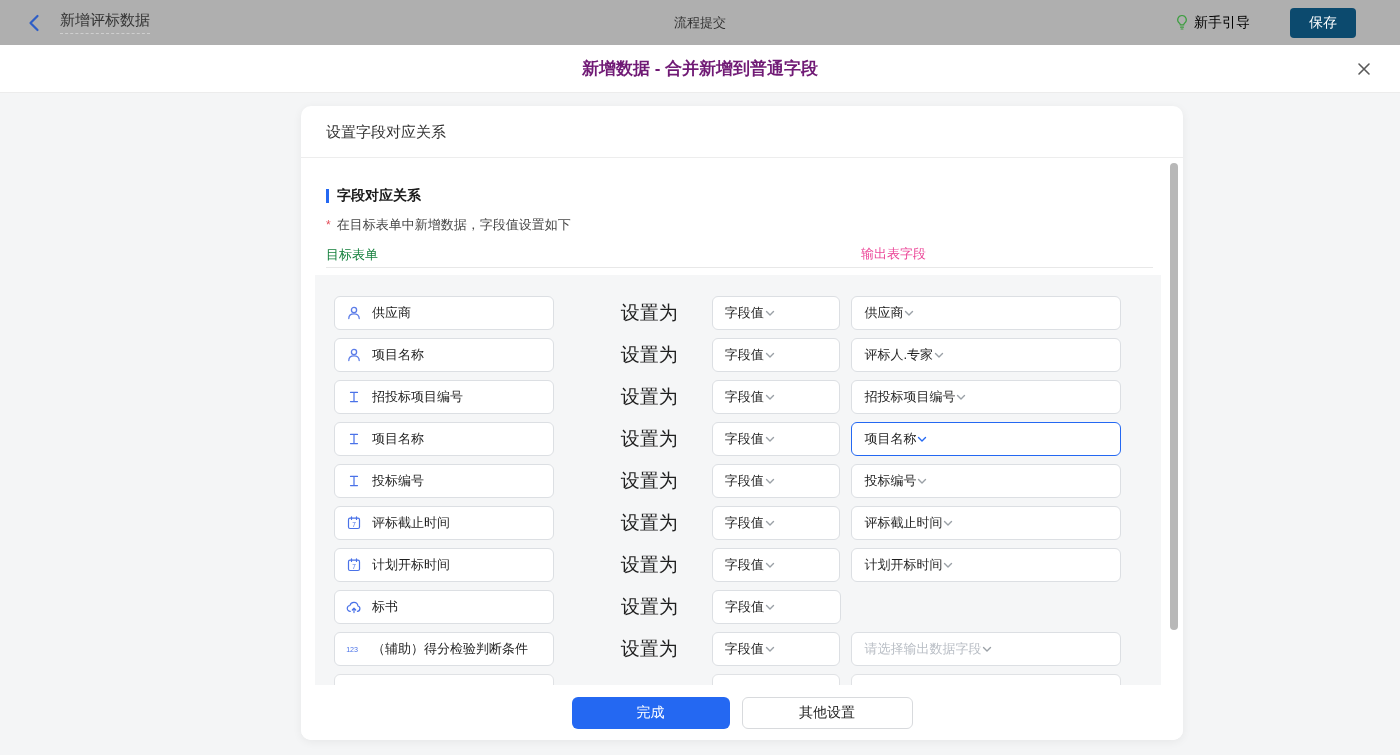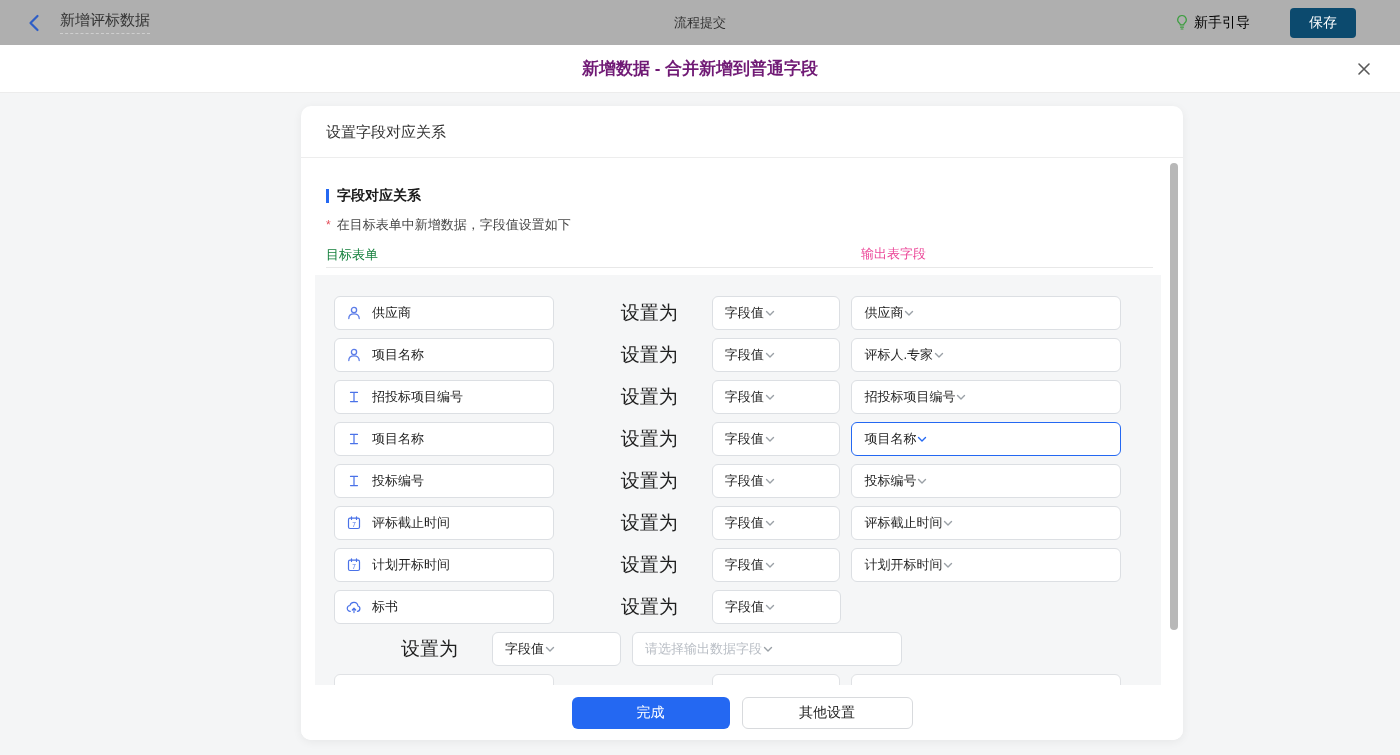--- a/index.html
+++ b/index.html
@@ -326,20 +326,28 @@
     <span class="set-as">设置为</span>
     <div class="dropdown middle">
       <span class="dd-text">字段值</span>
       <svg class="chev" width="12" height="12" viewBox="0 0 12 12" fill="none" stroke="currentColor" stroke-width="1.4" stroke-linecap="round" stroke-linejoin="round">
               <path d="M2.5 4.5L6 8l3.5-3.5"></path>
             </svg>
     </div>
   </div>
 
   <div class="row">
+    <div class="field-box">
+      <span class="icon">
+              <svg width="18" height="14" viewBox="0 0 20 16">
+                <text x="1" y="11.5" font-size="8.2" fill="#4a72e8">123</text>
+              </svg>
+            </span>
+      <span class="field-label">（辅助）得分检验判断条件</span>
+    </div>
     <span class="set-as">设置为</span>
     <div class="dropdown middle">
       <span class="dd-text">字段值</span>
       <svg class="chev" width="12" height="12" viewBox="0 0 12 12" fill="none" stroke="currentColor" stroke-width="1.4" stroke-linecap="round" stroke-linejoin="round">
               <path d="M2.5 4.5L6 8l3.5-3.5"></path>
             </svg>
     </div>
     <div class="dropdown right placeholder">
       <span class="dd-text">请选择输出数据字段</span>
       <svg class="chev" width="12" height="12" viewBox="0 0 12 12" fill="none" stroke="currentColor" stroke-width="1.4" stroke-linecap="round" stroke-linejoin="round">

